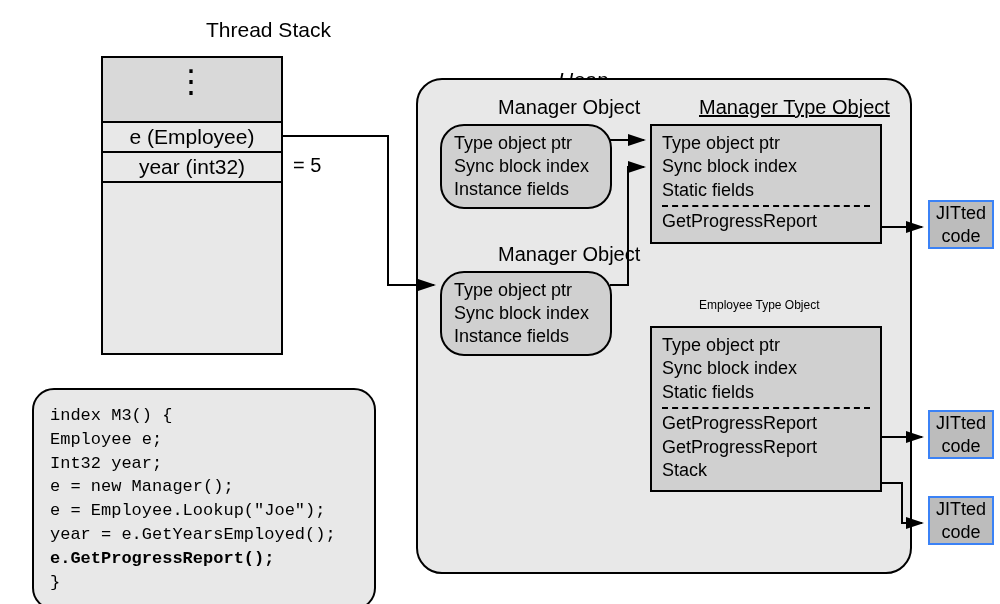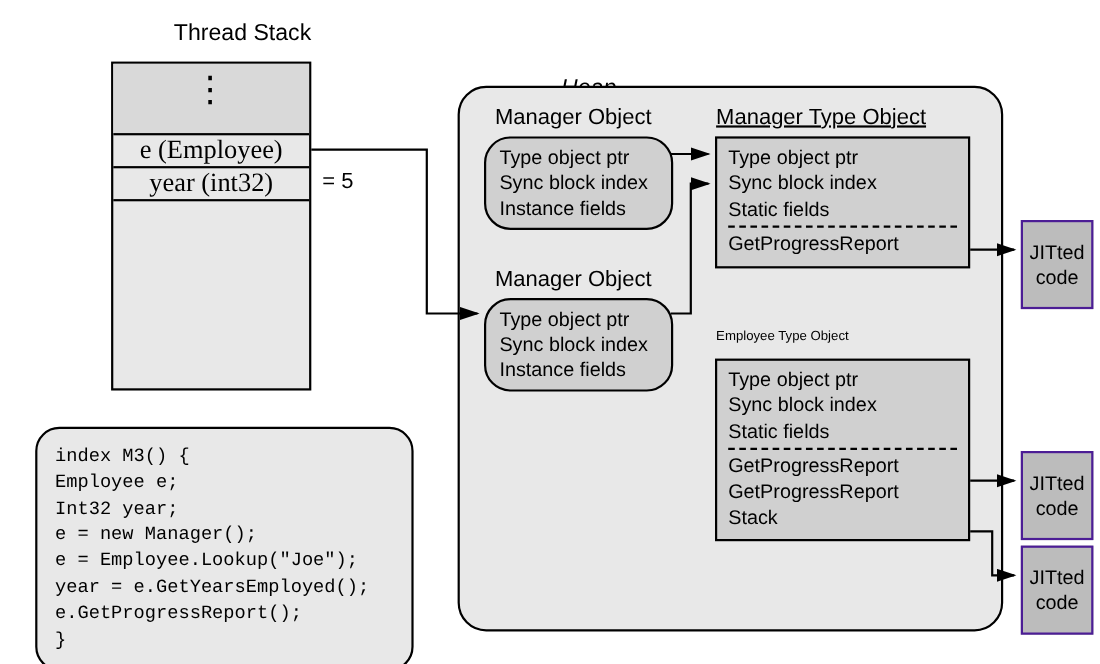--- a/index.html
+++ b/index.html
@@ -1,31 +1,31 @@
 <!DOCTYPE html>
 <html><head>
 <meta charset="utf-8">
 <style>
   * { margin:0; padding:0; box-sizing:border-box; }
   body { background:#fff; font-family:"Segoe UI",Arial,sans-serif; color:#000; }
   #canvas { position:relative; width:1000px; height:604px; }
-  .label { position:absolute; font-size:21px; }
+  .label { position:absolute; font-size:21px;margin-left:48px; }
   .mono  { font-family:Consolas,"Courier New",monospace; font-size:17px; line-height:1.4; }
   .stack { position:absolute; width:182px; border:2px solid #000; background:#e8e8e8; }
   .stack .spacer { height:65px; background:#d9d9d9; border-bottom:2px solid #000; text-align:center; font-size:32px; line-height:10px; padding-top:18px; letter-spacing:2px;}
-  .stack .cell   { height:30px; border-bottom:2px solid #000; text-align:center; font-size:24px; line-height:28px;font-family:Liberation Serif, serif; }
+  .stack .cell   { height:30px; border-bottom:2px solid #000; text-align:center; font-size:21px; line-height:28px; }
   .stack .rest   { height:170px; }
   .eq { position:absolute; font-size:20px; }
   .heap { position:absolute; border:2px solid #000; border-radius:26px; background:#e8e8e8; }
   .obj  { position:absolute; border:2px solid #000; border-radius:24px; background:#d0d0d0; padding:6px 12px; font-size:18px; line-height:1.28; }
   .tobj { position:absolute; border:2px solid #000; background:#d0d0d0; padding:6px 10px 8px 10px; font-size:18px; line-height:1.3; }
   .tobj hr { border:none; border-top:2px dashed #000; margin:3px 0 3px 0; }
-  .jit  { position:absolute; border:2px solid #4c1d95; background:#bcbcbc; font-size:18px; text-align:center; padding:16px 6px; line-height:1.25; }
+  .jit  { position:absolute; border:2px solid #3b82f6; background:#bcbcbc; font-size:18px; text-align:center; padding:0 6px; line-height:1.25; }
   .codebox { position:absolute; border:2px solid #000; border-radius:22px; background:#e8e8e8; padding:14px 16px; }
-  .codebox .bold { font-weight:400; }
+  .codebox .bold { font-weight:700; }
   svg.arrows { position:absolute; left:0; top:0; width:1000px; height:604px; pointer-events:none; }
   svg.arrows line, svg.arrows polyline { stroke:#000; stroke-width:2; fill:none; }
 </style>
 </head>
 <body>
 <div id="canvas">
 
 <div class="label" style="left:158px; top:18px;">Thread Stack</div>
 <div class="label" style="left:510px; top:68px;font-style:italic;">Heap</div>
 

